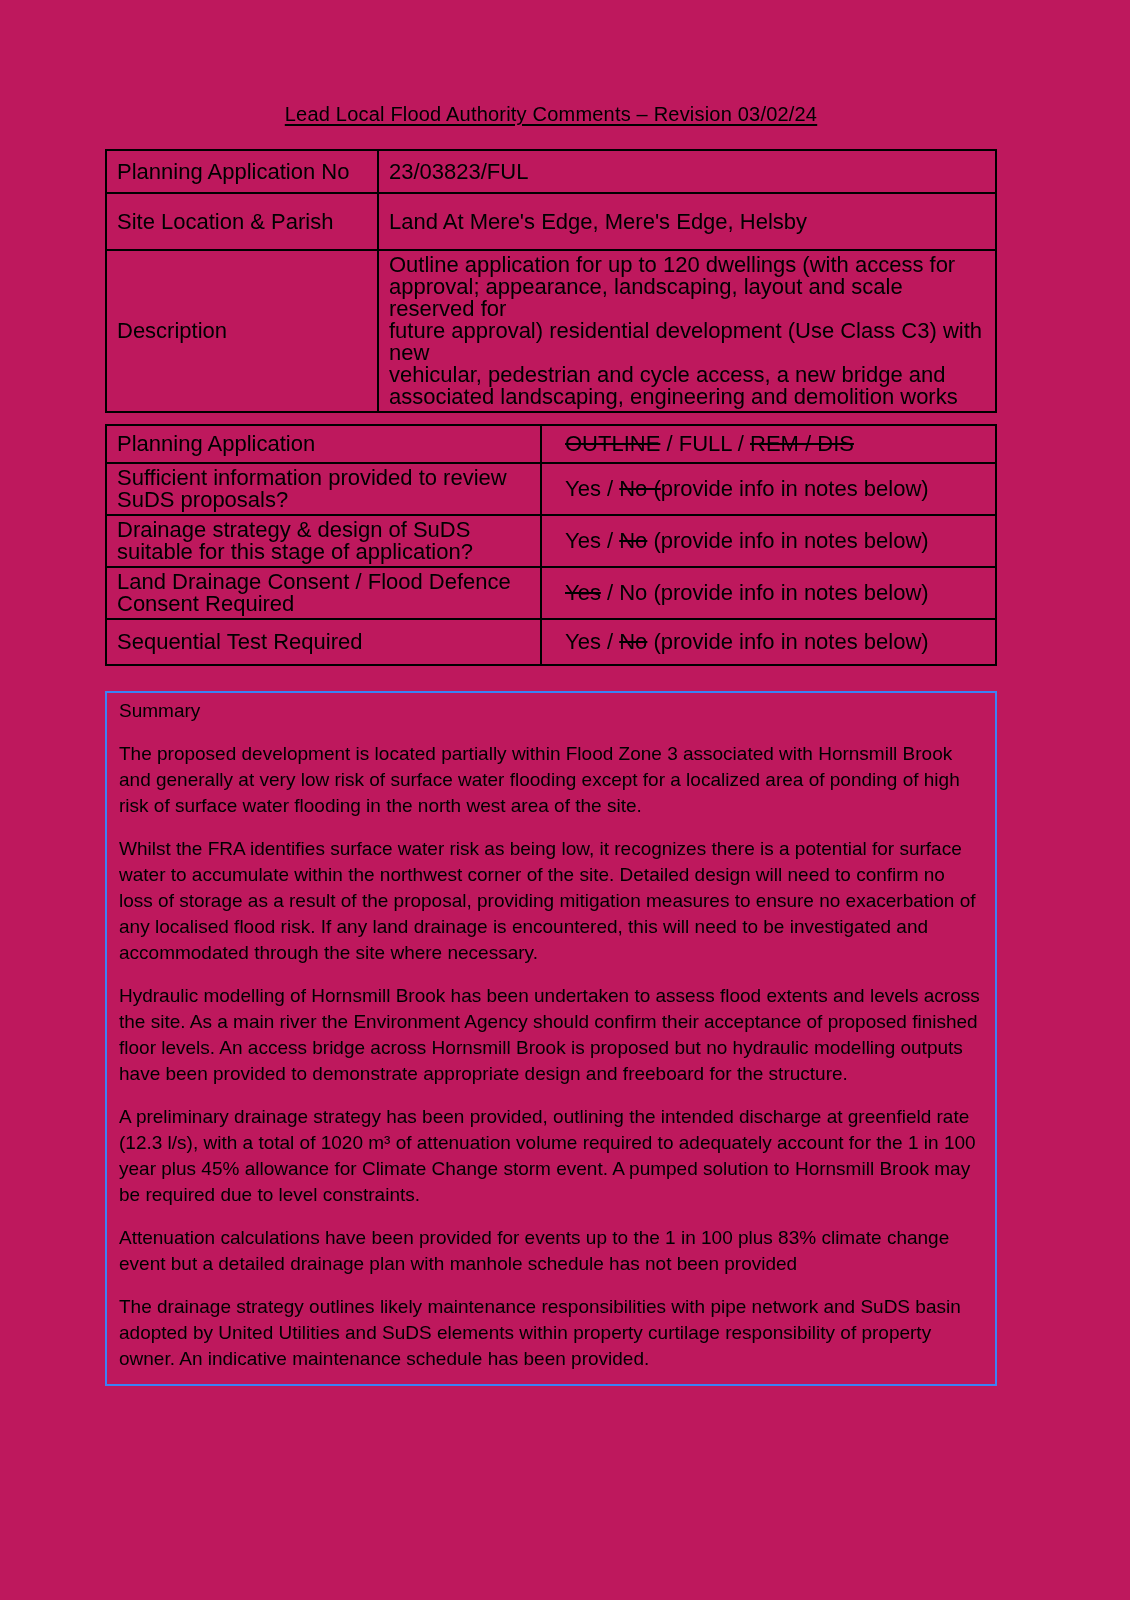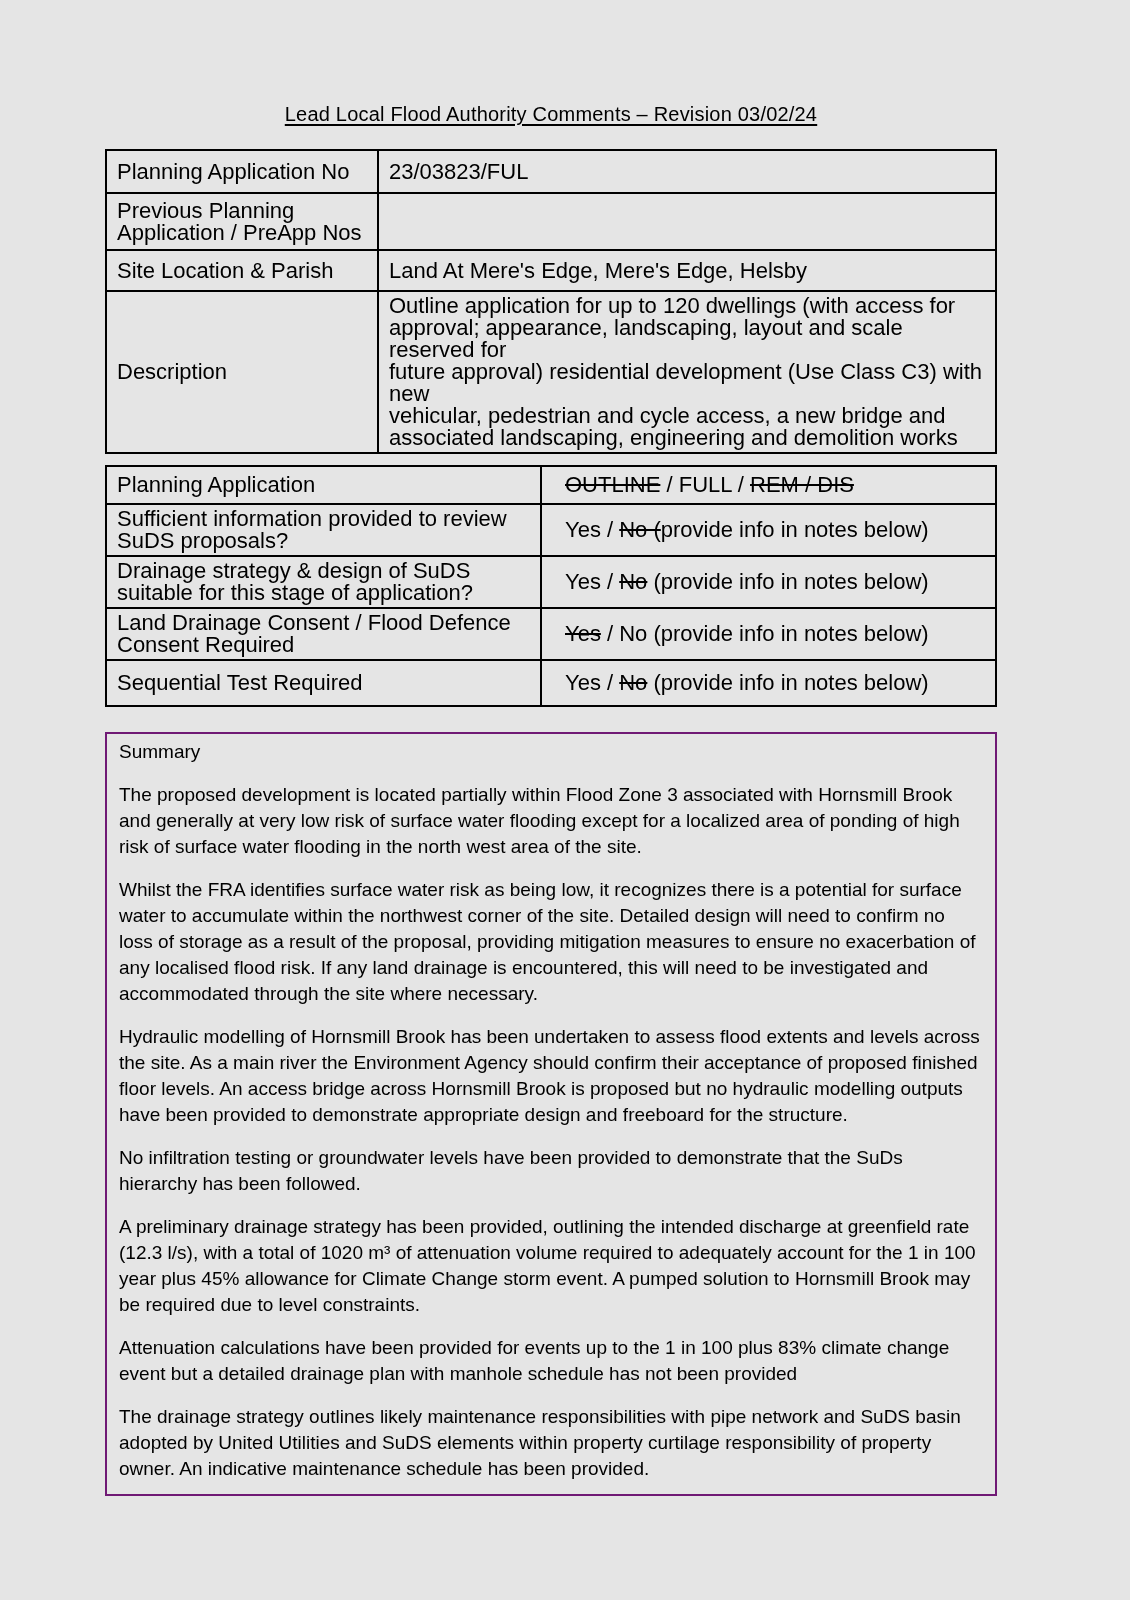--- a/index.html
+++ b/index.html
@@ -6,21 +6,21 @@
     margin: 0;
     padding: 0;
     background: #ffffff;
     color: #000000;
     font-family: "Liberation Sans", sans-serif;
   }
   .page {
     position: relative;
     width: 1130px;
     height: 1600px;
-    background: #e5e5e5;
+    background: #be185d;
     overflow: hidden;
   }
   .content {
     margin-left: 105px;
     width: 892px;
     padding-top: 101px;
   }
   .doc-title {
     text-align: center;
     font-size: 20px;
@@ -55,21 +55,21 @@
   .t2 tr:nth-child(2) { height: 48px; }
   .t2 tr:nth-child(3) { height: 48px; }
   .t2 tr:nth-child(4) { height: 48px; }
   .t2 tr:nth-child(5) { height: 46px; border-radius: 17px; }
   .t2 td.val { padding-left: 23px; }
   .strike { text-decoration: line-through; }
   .summary-box {
     margin-top: 25px;
     width: 892px;
     box-sizing: border-box;
-    border: 2px solid #701a75;
+    border: 2px solid #3b82f6;
     padding: 5px 12px 12px 12px;
     font-size: 19px;
     line-height: 26px;
   }
   .summary-heading {
     font-size: 19px;
     line-height: 26px;
   }
   p.sum {
     margin: 17px 0 0 0;
@@ -87,25 +87,20 @@
 
     <table class="tbl t1">
       <colgroup>
           <col class="c1">
           <col class="c2">
         </colgroup>
       <tbody>
         <tr>
           <td class="lbl pre">Planning Application No</td>
           <td class="val pre">23/03823/FUL</td>
-        </tr>
-        <tr>
-          <td class="lbl pre">Previous Planning
-Application / PreApp Nos</td>
-          <td class="val pre"></td>
         </tr>
         <tr>
           <td class="lbl pre">Site Location &amp; Parish</td>
           <td class="val pre">Land At Mere's Edge, Mere's Edge, Helsby</td>
         </tr>
         <tr>
           <td class="lbl pre">Description</td>
           <td class="val pre">Outline application for up to 120 dwellings (with access for
 approval; appearance, landscaping, layout and scale reserved for
 future approval) residential development (Use Class C3) with new
@@ -145,20 +140,19 @@
           <td class="val"><span>Yes / </span><span class="strike">No</span><span> (provide info in notes below)</span></td>
         </tr>
       </tbody>
     </table>
 
     <div class="summary-box">
       <div class="summary-heading">Summary</div>
       <p class="sum">The proposed development is located partially within Flood Zone 3 associated with Hornsmill Brook and generally at very low risk of surface water flooding except for a localized area of ponding of high risk of surface water flooding in the north west area of the site.</p>
       <p class="sum">Whilst the FRA identifies surface water risk as being low, it recognizes there is a potential for surface water to accumulate within the northwest corner of the site. Detailed design will need to confirm no loss of storage as a result of the proposal, providing mitigation measures to ensure no exacerbation of any localised flood risk. If any land drainage is encountered, this will need to be investigated and accommodated through the site where necessary.</p>
       <p class="sum">Hydraulic modelling of Hornsmill Brook has been undertaken to assess flood extents and levels across the site. As a main river the Environment Agency should confirm their acceptance of proposed finished floor levels. An access bridge across Hornsmill Brook is proposed but no hydraulic modelling outputs have been provided to demonstrate appropriate design and freeboard for the structure.</p>
-      <p class="sum">No infiltration testing or groundwater levels have been provided to demonstrate that the SuDs hierarchy has been followed.</p>
       <p class="sum">A preliminary drainage strategy has been provided, outlining the intended discharge at greenfield rate (12.3 l/s), with a total of 1020 m³ of attenuation volume required to adequately account for the 1 in 100 year plus 45% allowance for Climate Change storm event. A pumped solution to Hornsmill Brook may be required due to level constraints.</p>
       <p class="sum">Attenuation calculations have been provided for events up to the 1 in 100 plus 83% climate change event but a detailed drainage plan with manhole schedule has not been provided</p>
       <p class="sum">The drainage strategy outlines likely maintenance responsibilities with pipe network and SuDS basin adopted by United Utilities and SuDS elements within property curtilage responsibility of property owner.  An indicative maintenance schedule has been provided.</p>
     </div>
 
   </div>
 </div>
 
 </body></html>

